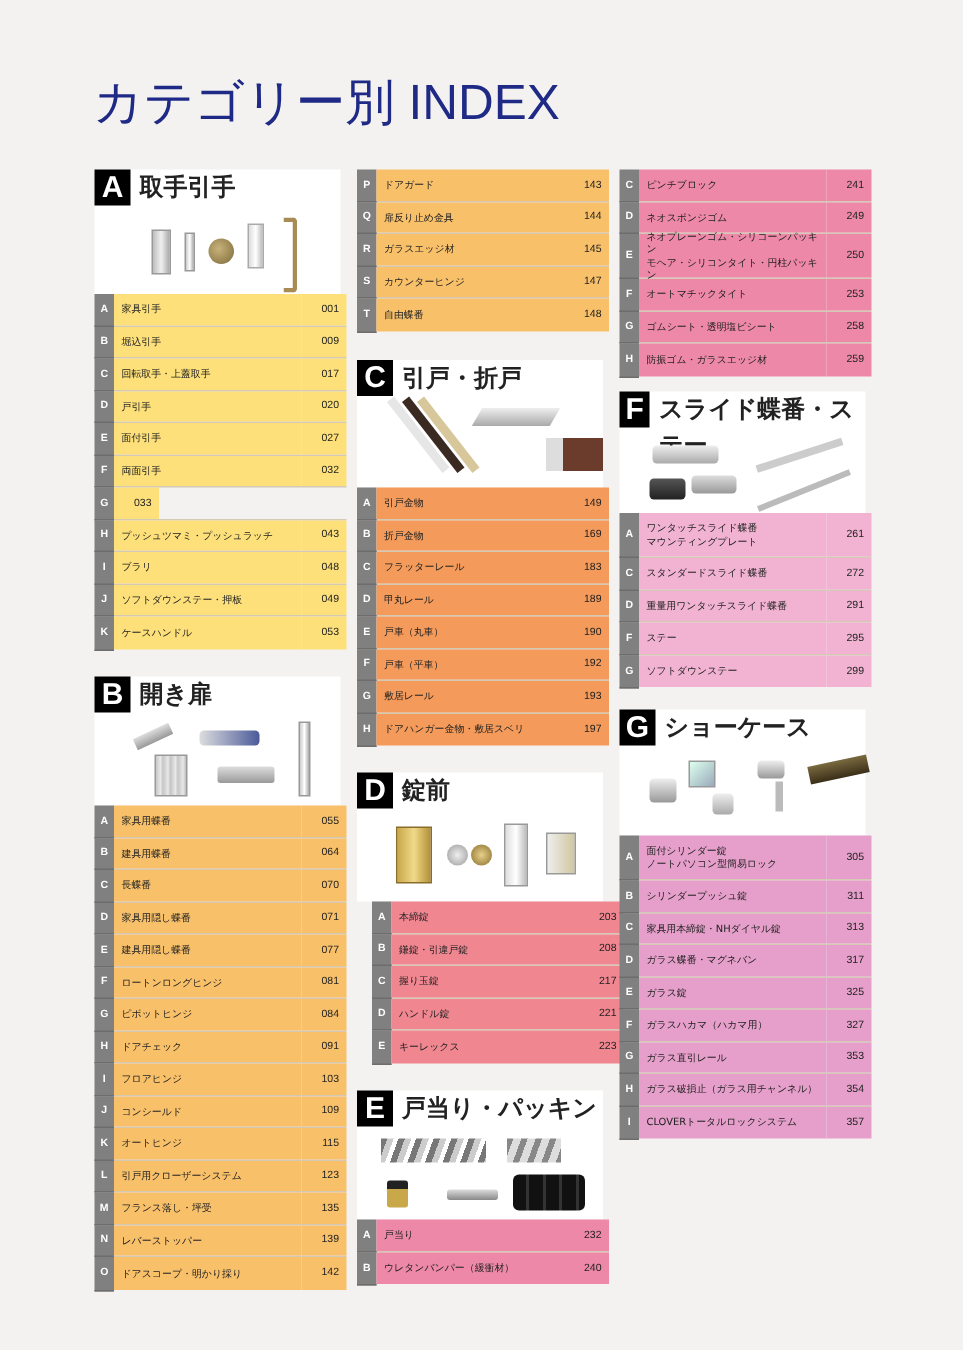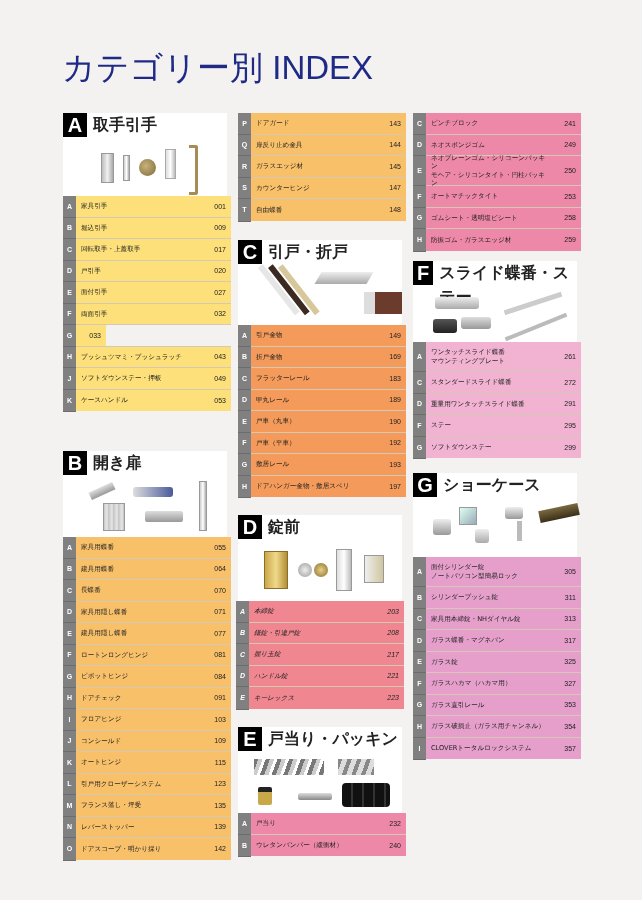--- a/index.html
+++ b/index.html
@@ -113,20 +113,25 @@
   <div class="row">
       <span class="lt">G</span>
       <span class="pg">033</span>
     </div>
   <div class="row">
       <span class="lt">H</span>
       <span class="nm">プッシュツマミ・プッシュラッチ</span>
       <span class="pg">043</span>
     </div>
   <div class="row">
+      <span class="lt">I</span>
+      <span class="nm">ブラリ</span>
+      <span class="pg">048</span>
+    </div>
+  <div class="row">
       <span class="lt">J</span>
       <span class="nm">ソフトダウンステー・押板</span>
       <span class="pg">049</span>
     </div>
   <div class="row">
       <span class="lt">K</span>
       <span class="nm">ケースハンドル</span>
       <span class="pg">053</span>
     </div>
 </div>
@@ -312,21 +317,21 @@
     <div class="card-title">錠前</div>
   </div>
   <div class="photo">
     <div class="shape" style="left:26px;top:6px;width:24px;height:38px;background:linear-gradient(90deg,#c9a84a,#f0d98a,#b39035);border:1px solid #8a6d2a;"></div>
     <div class="shape" style="left:60px;top:18px;width:14px;height:14px;border-radius:50%;background:radial-gradient(circle,#eee,#999);"></div>
     <div class="shape" style="left:76px;top:18px;width:14px;height:14px;border-radius:50%;background:radial-gradient(circle,#e6d08a,#8a6d2a);"></div>
     <div class="shape" style="left:98px;top:4px;width:16px;height:42px;background:linear-gradient(90deg,#ddd,#fff,#bbb);border:1px solid #999;"></div>
     <div class="shape" style="left:126px;top:10px;width:20px;height:28px;background:linear-gradient(90deg,#eee,#d0c6a0);border:1px solid #999;"></div>
   </div>
 </div>
-<div class="list rose" style="position:absolute;left:236px;top:601px;font-style:italic;">
+<div class="list rose" style="position:absolute;left:248px;top:601px;">
   <div class="row">
       <span class="lt">A</span>
       <span class="nm">本締錠</span>
       <span class="pg">203</span>
     </div>
   <div class="row">
       <span class="lt">B</span>
       <span class="nm">鎌錠・引違戸錠</span>
       <span class="pg">208</span>
     </div>

